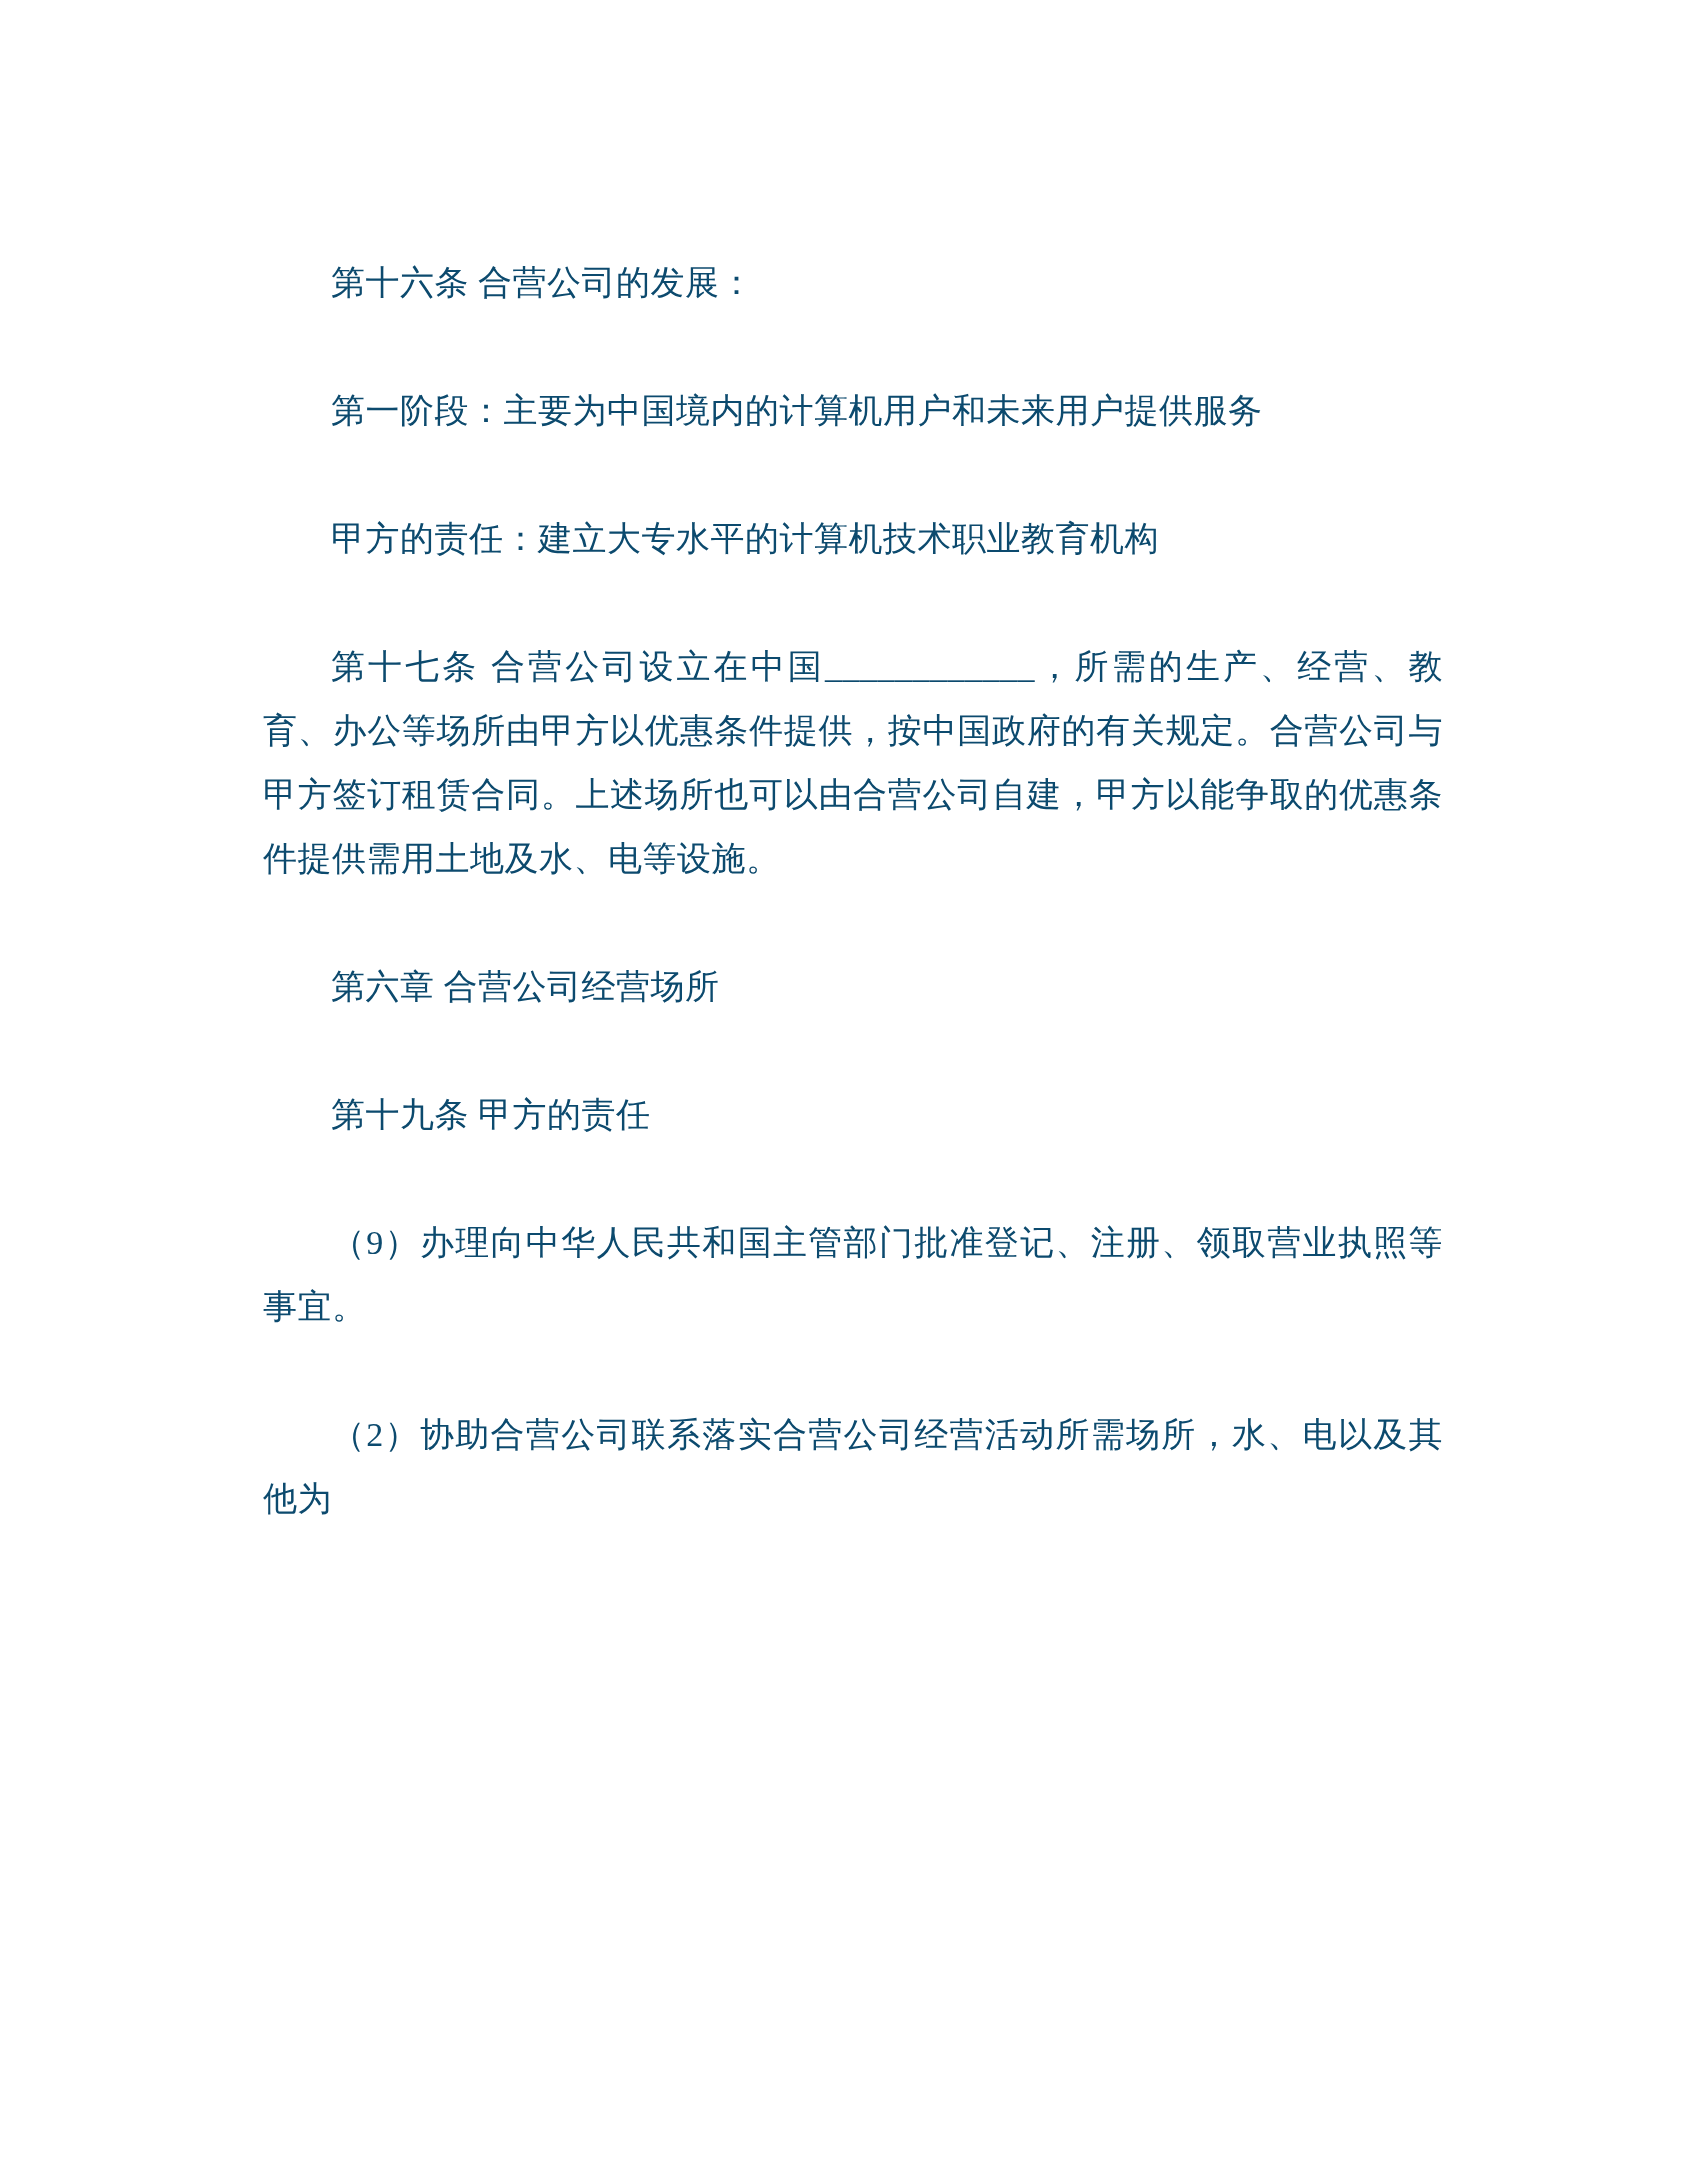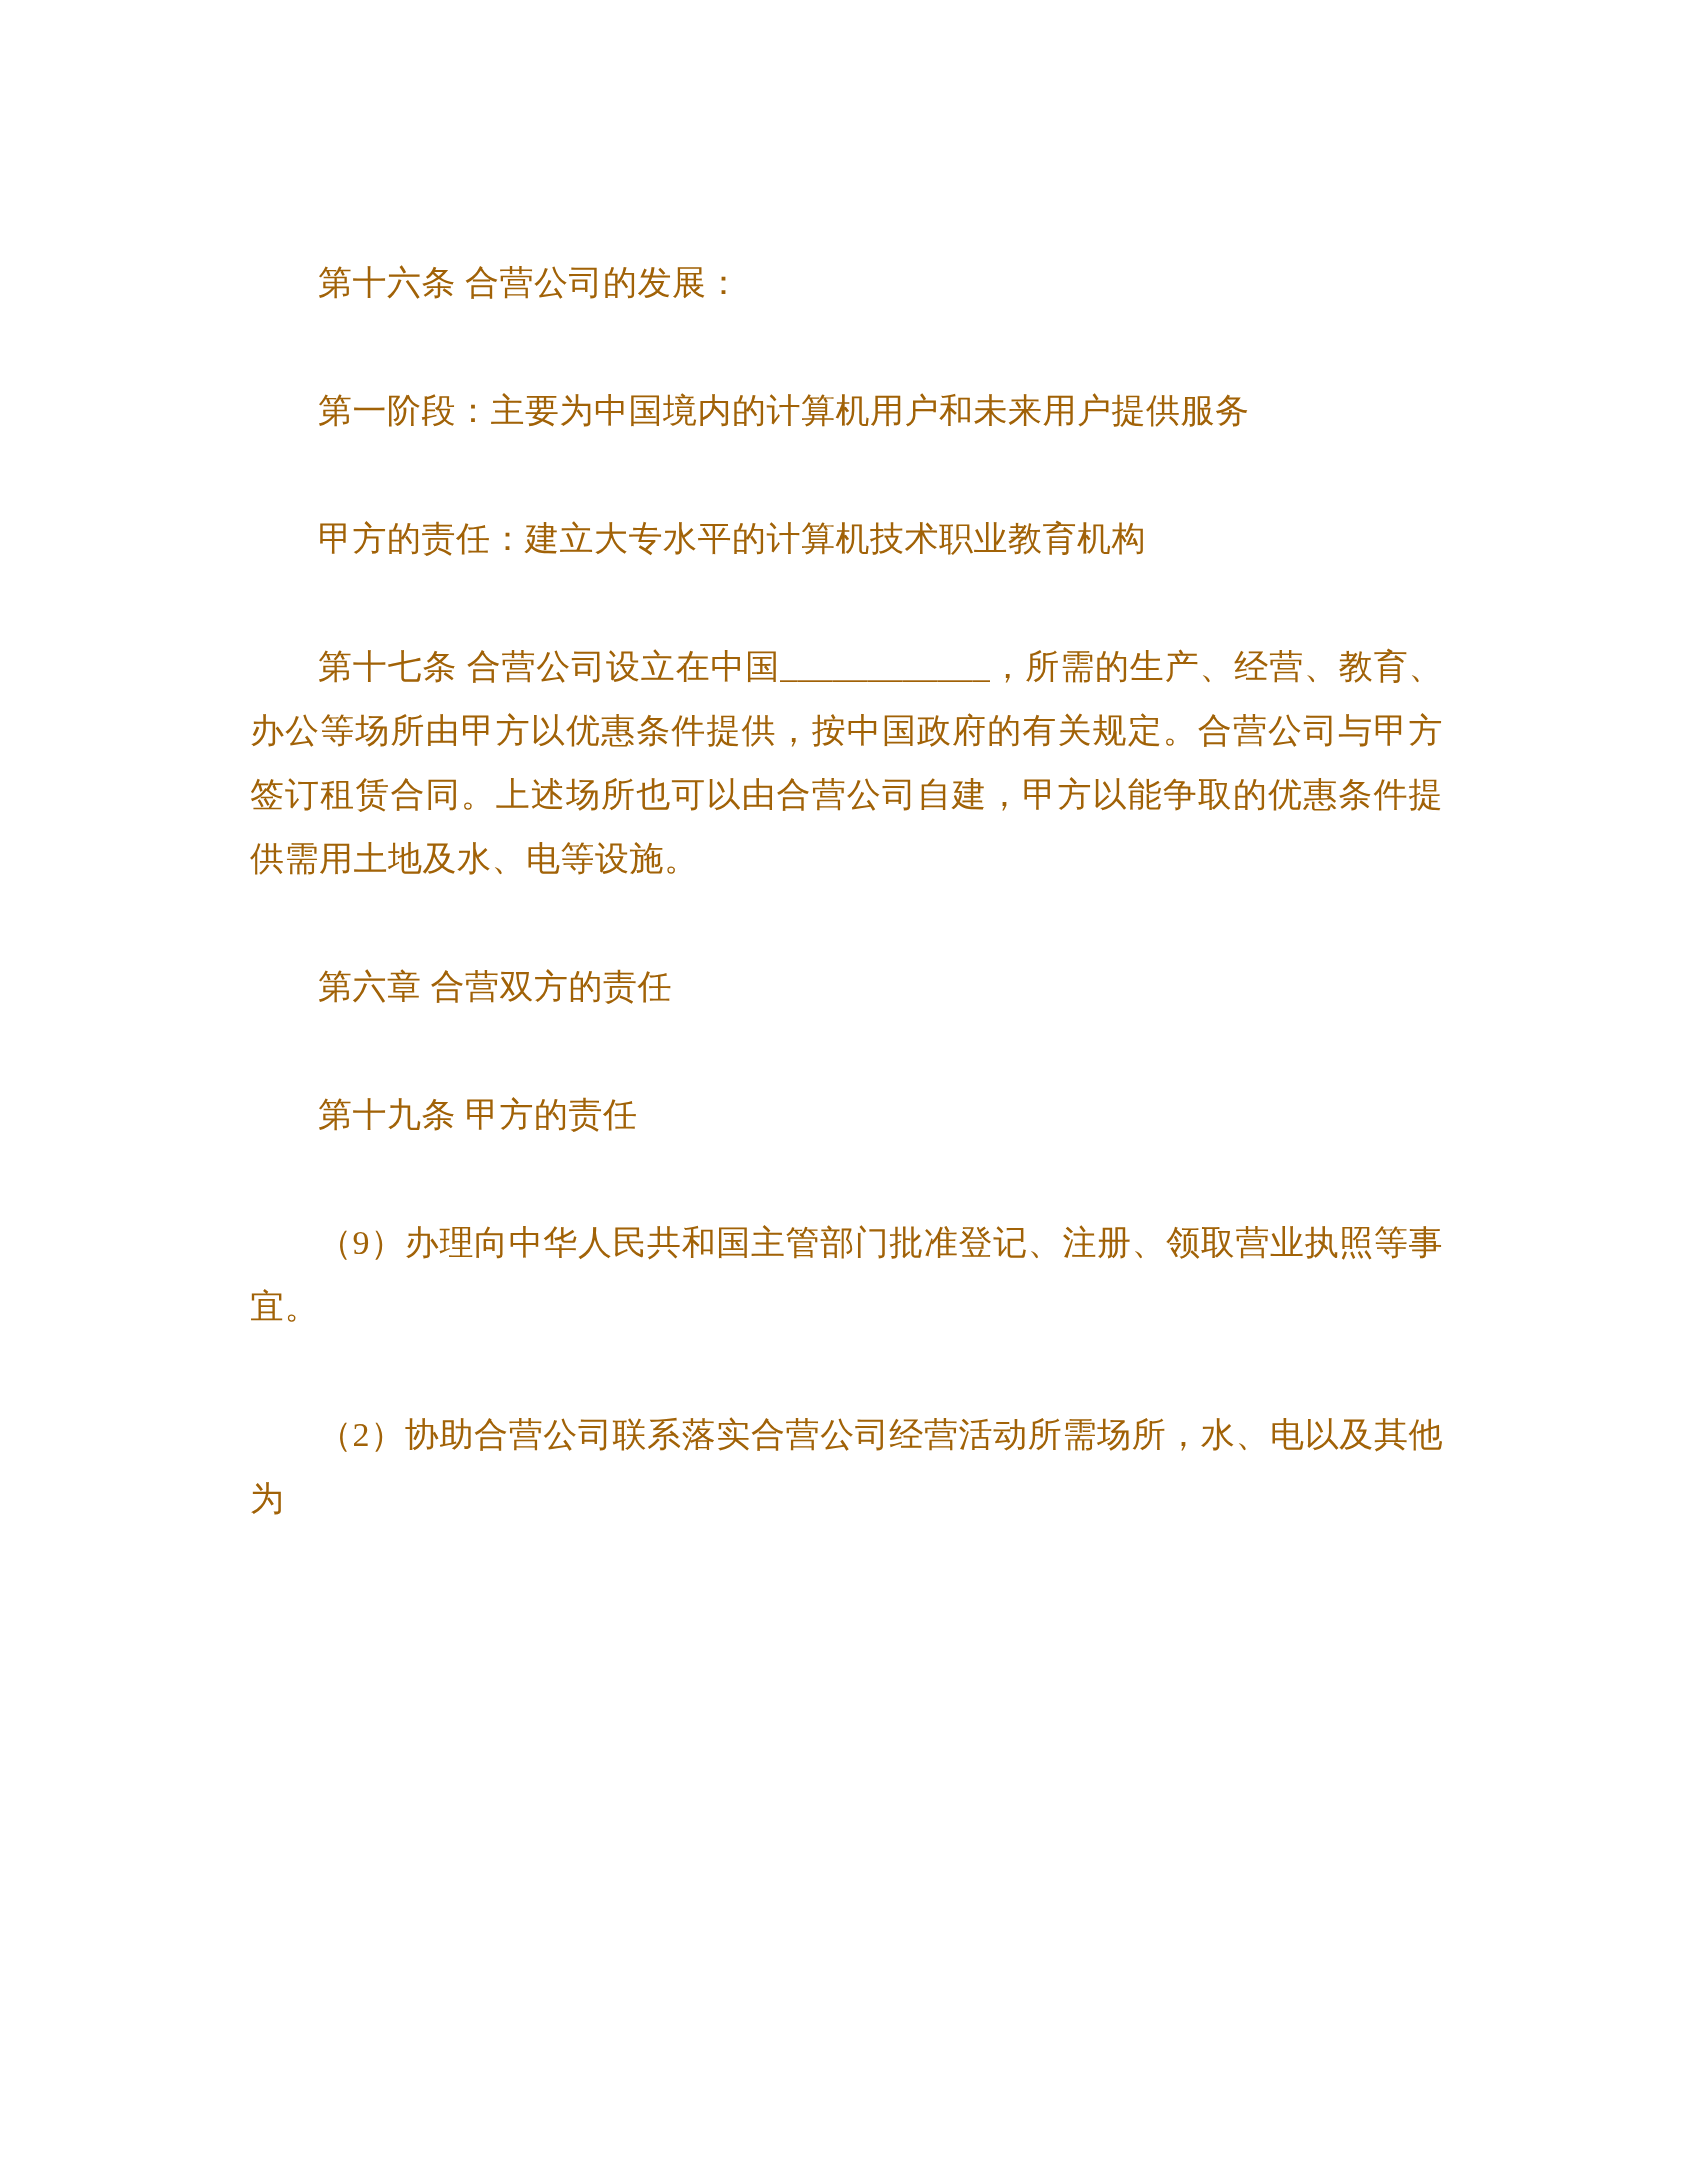--- a/index.html
+++ b/index.html
@@ -14,39 +14,39 @@
     background: #ffffff;
     overflow: hidden;
   }
   .content {
     position: absolute;
     left: 246px;
     top: 251px;
     width: 1197px;
   }
   .content p {
-    margin: 0 0 64px 4px;
+    margin: 0 0 64px 17px;
     padding: 0;
     font-family: "Liberation Serif", "DejaVu Serif", serif;
     font-size: 34px;
     line-height: 64px;
-    color: #a16207;
+    color: #0c4a6e;
     text-align: justify;
     text-indent: 68px;
     letter-spacing: 0.5px;
   }
 </style>
 </head>
 <body>
 
 <div class="page">
   <div class="content">
     <p>第十六条 合营公司的发展：</p>
     <p>第一阶段：主要为中国境内的计算机用户和未来用户提供服务</p>
     <p>甲方的责任：建立大专水平的计算机技术职业教育机构</p>
     <p>第十七条 合营公司设立在中国____________，所需的生产、经营、教育、办公等场所由甲方以优惠条件提供，按中国政府的有关规定。合营公司与甲方签订租赁合同。上述场所也可以由合营公司自建，甲方以能争取的优惠条件提供需用土地及水、电等设施。</p>
-    <p>第六章 合营双方的责任</p>
+    <p>第六章 合营公司经营场所</p>
     <p>第十九条 甲方的责任</p>
     <p>（9）办理向中华人民共和国主管部门批准登记、注册、领取营业执照等事宜。</p>
     <p>（2）协助合营公司联系落实合营公司经营活动所需场所，水、电以及其他为</p>
   </div>
 </div>
 
 
 </body></html>

